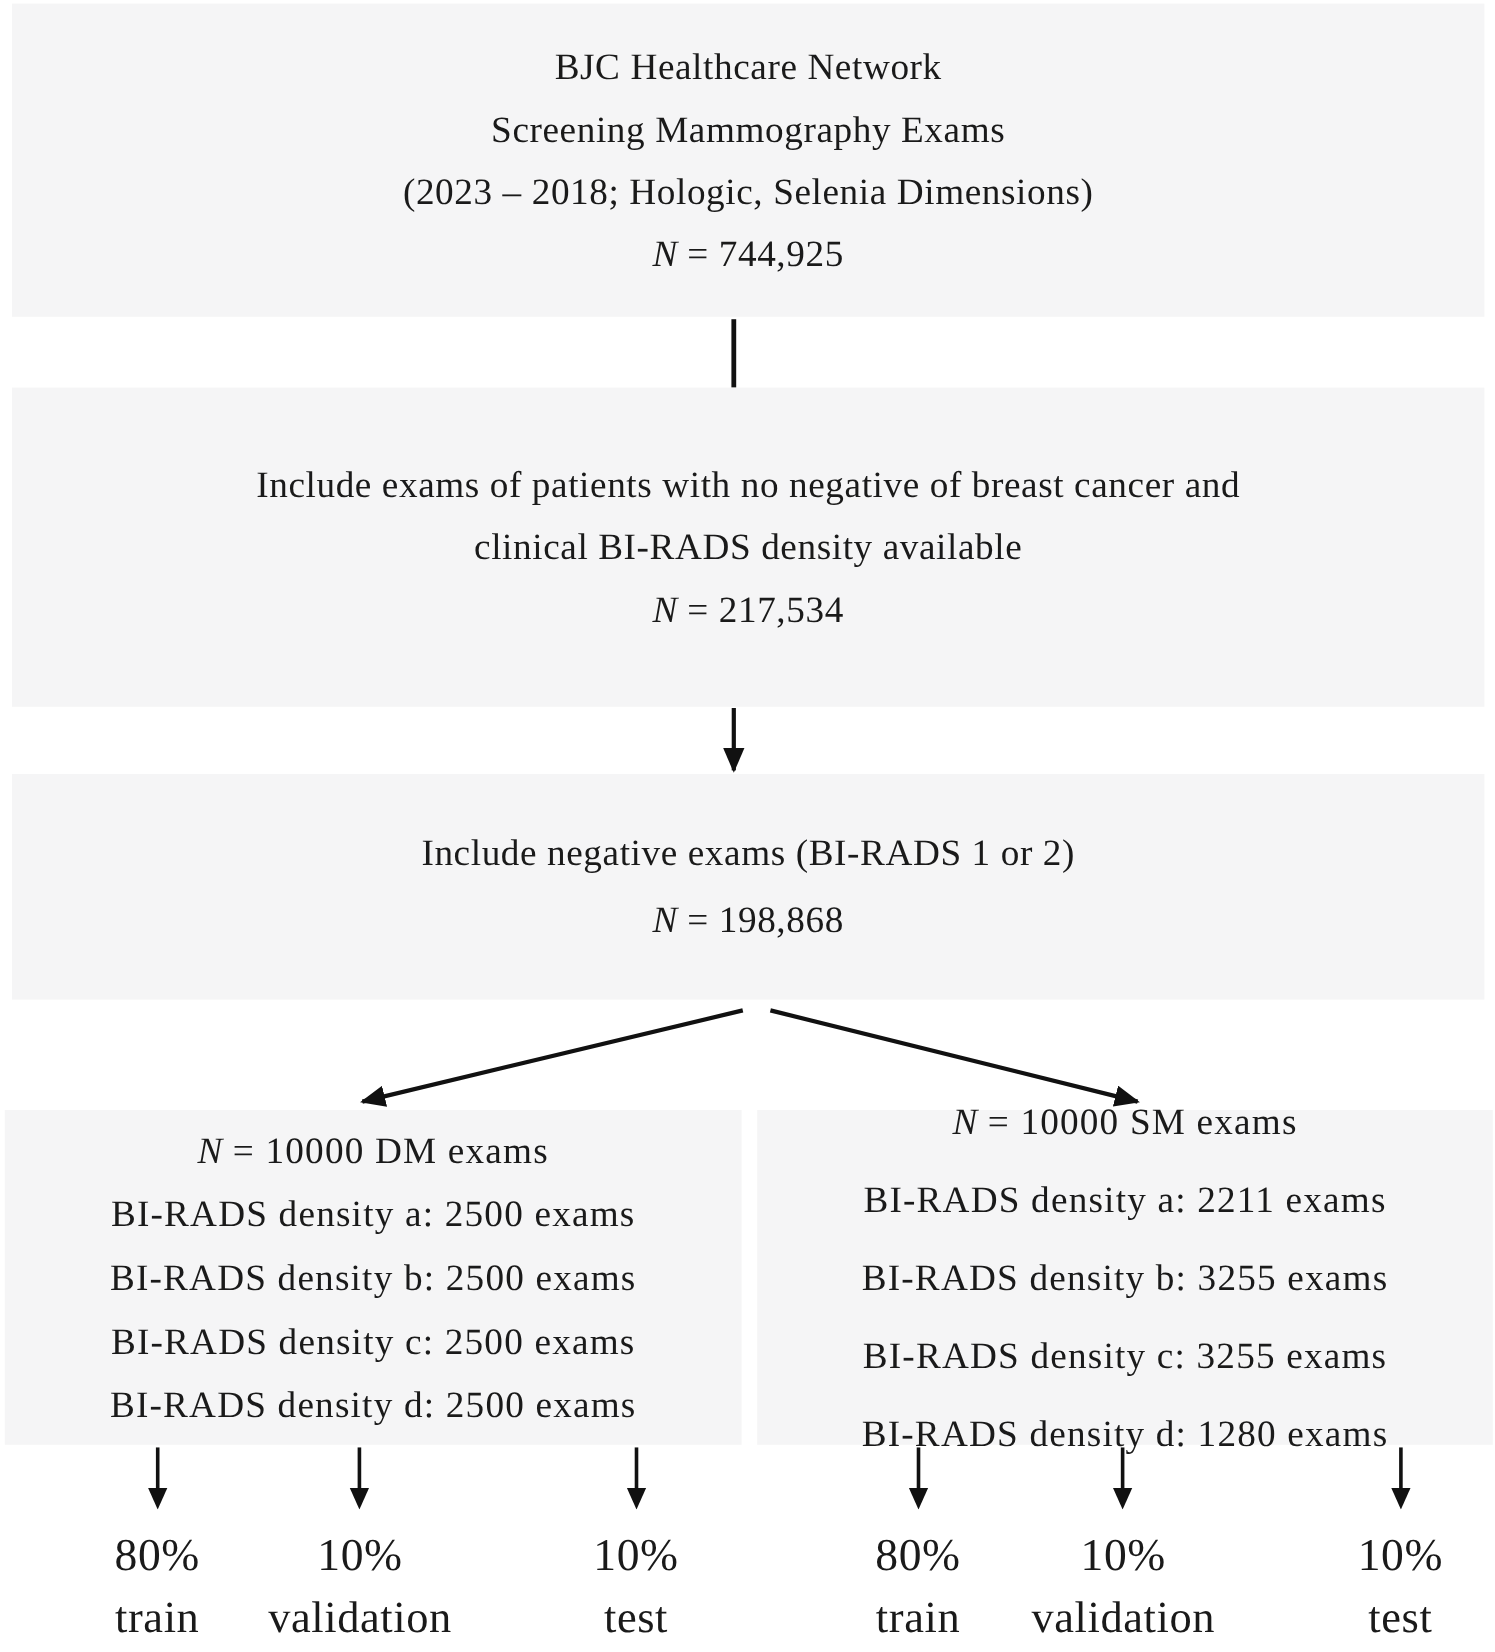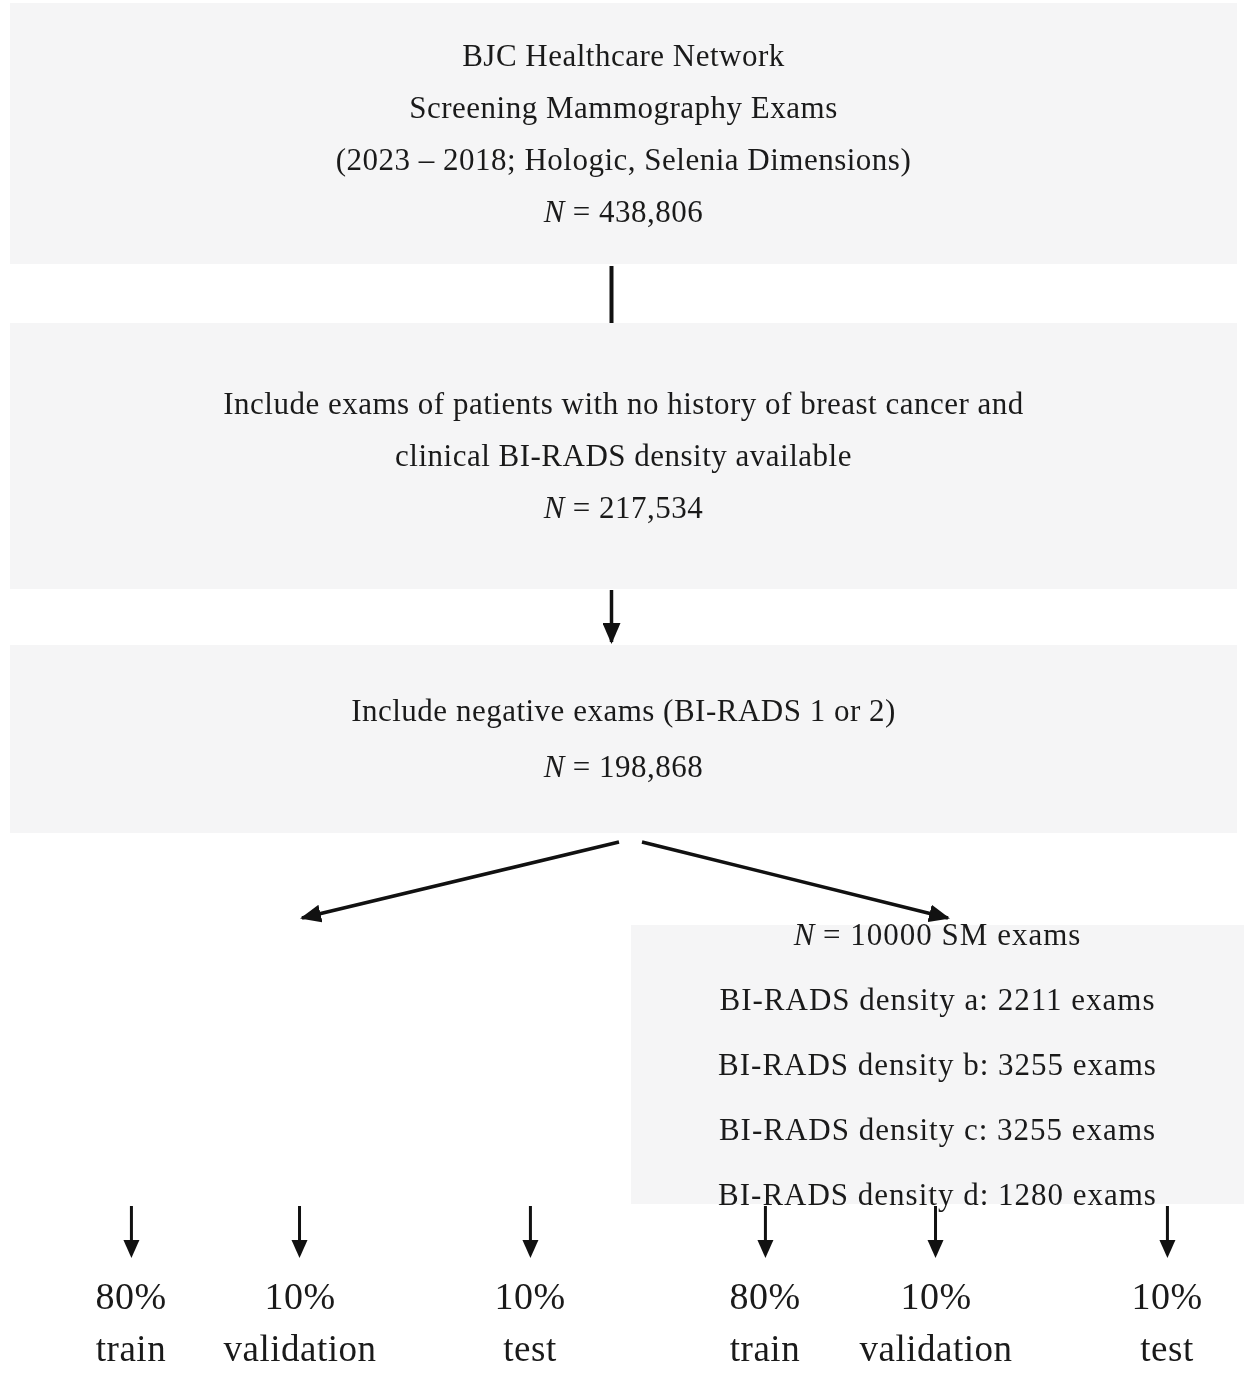--- a/index.html
+++ b/index.html
@@ -77,34 +77,41 @@
     <line x1="611.5" y1="590" x2="611.5" y2="642" stroke="#111111" stroke-width="3.5" marker-end="url(#ah)"></line>
 
     <line x1="619" y1="842" x2="302" y2="918" stroke="#111111" stroke-width="3.5" marker-end="url(#ah)"></line>
     <line x1="642" y1="842" x2="948" y2="918" stroke="#111111" stroke-width="3.5" marker-end="url(#ah)"></line>
   </svg>
 
   <div class="box" style="left:10px; top:3px; width:1227px; height:261px;">
     <div class="line">BJC Healthcare Network</div>
     <div class="line">Screening Mammography Exams</div>
     <div class="line">(2023 – 2018; Hologic, Selenia Dimensions)</div>
-    <div class="line"><span class="nsym">N</span><span class="nrest">= 438,806</span></div>
+    <div class="line"><span class="nsym">N</span><span class="nrest">= 744,925</span></div>
   </div>
 
   <div class="box" style="left:10px; top:323px; width:1227px; height:266px;">
-    <div class="line">Include exams of patients with no history of breast cancer and</div>
+    <div class="line">Include exams of patients with no negative of breast cancer and</div>
     <div class="line">clinical BI-RADS density available</div>
     <div class="line"><span class="nsym">N</span><span class="nrest">= 217,534</span></div>
   </div>
 
   <div class="box box-negative" style="left:10px; top:645px; width:1227px; height:188px;">
     <div class="line">Include negative exams (BI-RADS 1 or 2)</div>
     <div class="line"><span class="nsym">N</span><span class="nrest">= 198,868</span></div>
   </div>
 
+  <div class="box cohort" style="left:4px; top:925px; width:614px; height:279px;">
+    <div class="line"><span class="nsym">N</span><span class="nrest">= 10000 DM exams</span></div>
+    <div class="line">BI-RADS density a: 2500 exams</div>
+    <div class="line">BI-RADS density b: 2500 exams</div>
+    <div class="line">BI-RADS density c: 2500 exams</div>
+    <div class="line">BI-RADS density d: 2500 exams</div>
+  </div>
 
   <div class="box cohort" style="left:631px; top:925px; width:613px; height:279px;gap:12px;">
     <div class="line"><span class="nsym">N</span><span class="nrest">= 10000 SM exams</span></div>
     <div class="line">BI-RADS density a: 2211 exams</div>
     <div class="line">BI-RADS density b: 3255 exams</div>
     <div class="line">BI-RADS density c: 3255 exams</div>
     <div class="line">BI-RADS density d: 1280 exams</div>
   </div>
 
   <div class="split" style="left:131px;">

